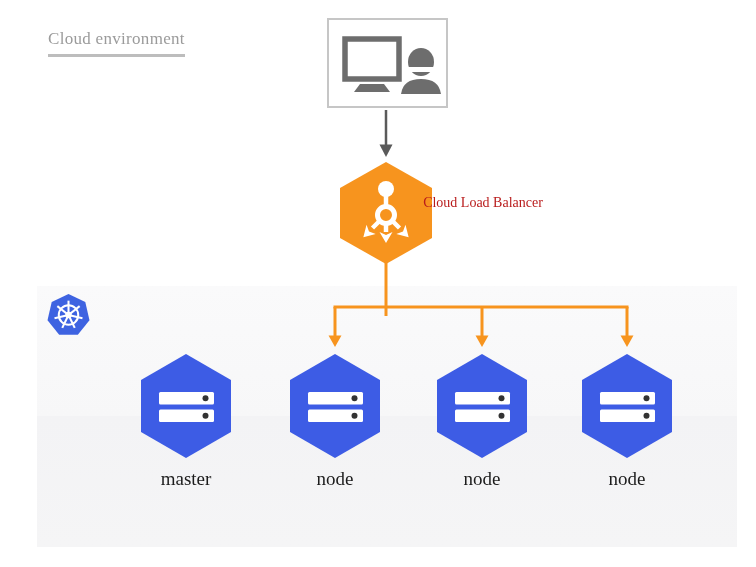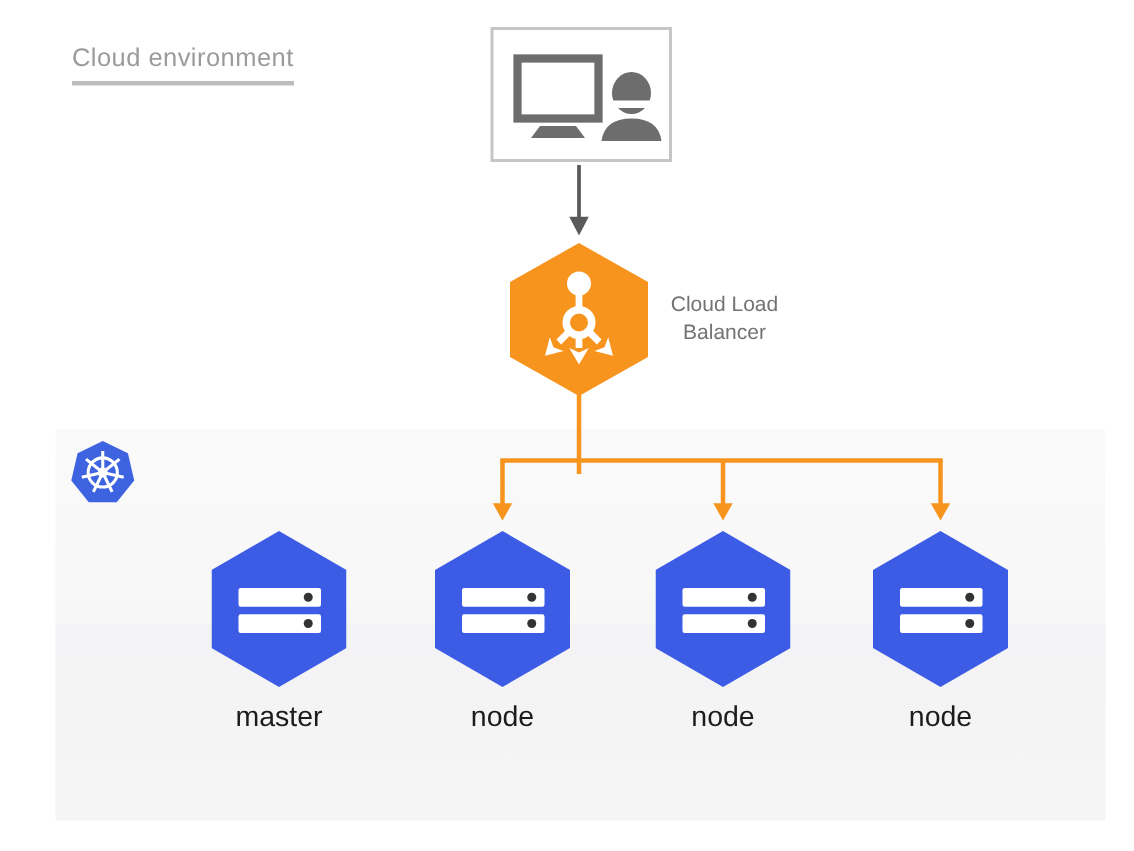--- a/index.html
+++ b/index.html
@@ -1,18 +1,18 @@
 <!DOCTYPE html>
 <html><head>
 <meta charset="utf-8">
 <style>
   html,body{margin:0;padding:0;background:#ffffff;}
   .canvas{
     position:relative;width:756px;height:567px;background:#ffffff;overflow:hidden;
-    font-family:Liberation Sans, sans-serif;
+    font-family:Liberation Serif, serif;
   }
   .title{
     position:absolute;left:48px;top:29px;
     font-size:17px;letter-spacing:.3px;color:#9b9b9b;
     border-bottom:3px solid #bdbdbd;padding-bottom:5px;
   }
   .user-box{
     position:absolute;left:327px;top:18px;width:121px;height:90px;
     border:2px solid #c6c6c6;background:#ffffff;box-sizing:border-box;
   }
@@ -31,21 +31,21 @@
     position:absolute;top:468px;width:120px;text-align:center;
     font-size:19px;color:#1c1c1c;
   }
   .node-label.l0{left:126px;}
   .node-label.l1{left:275px;}
   .node-label.l2{left:422px;}
   .node-label.l3{left:567px;}
   .lb-hex{position:absolute;left:340px;top:162px;width:92px;height:102px;}
   .lb-label{
     position:absolute;left:422px;top:193px;width:122px;
-    text-align:center;font-size:14px;line-height:19px;color:#737373;
+    text-align:center;font-size:14px;line-height:19px;color:#b91c1c;
   }
 </style>
 </head>
 <body>
 
 <div class="canvas">
 
   <div class="title">Cloud environment</div>
 
   <div class="user-box">

